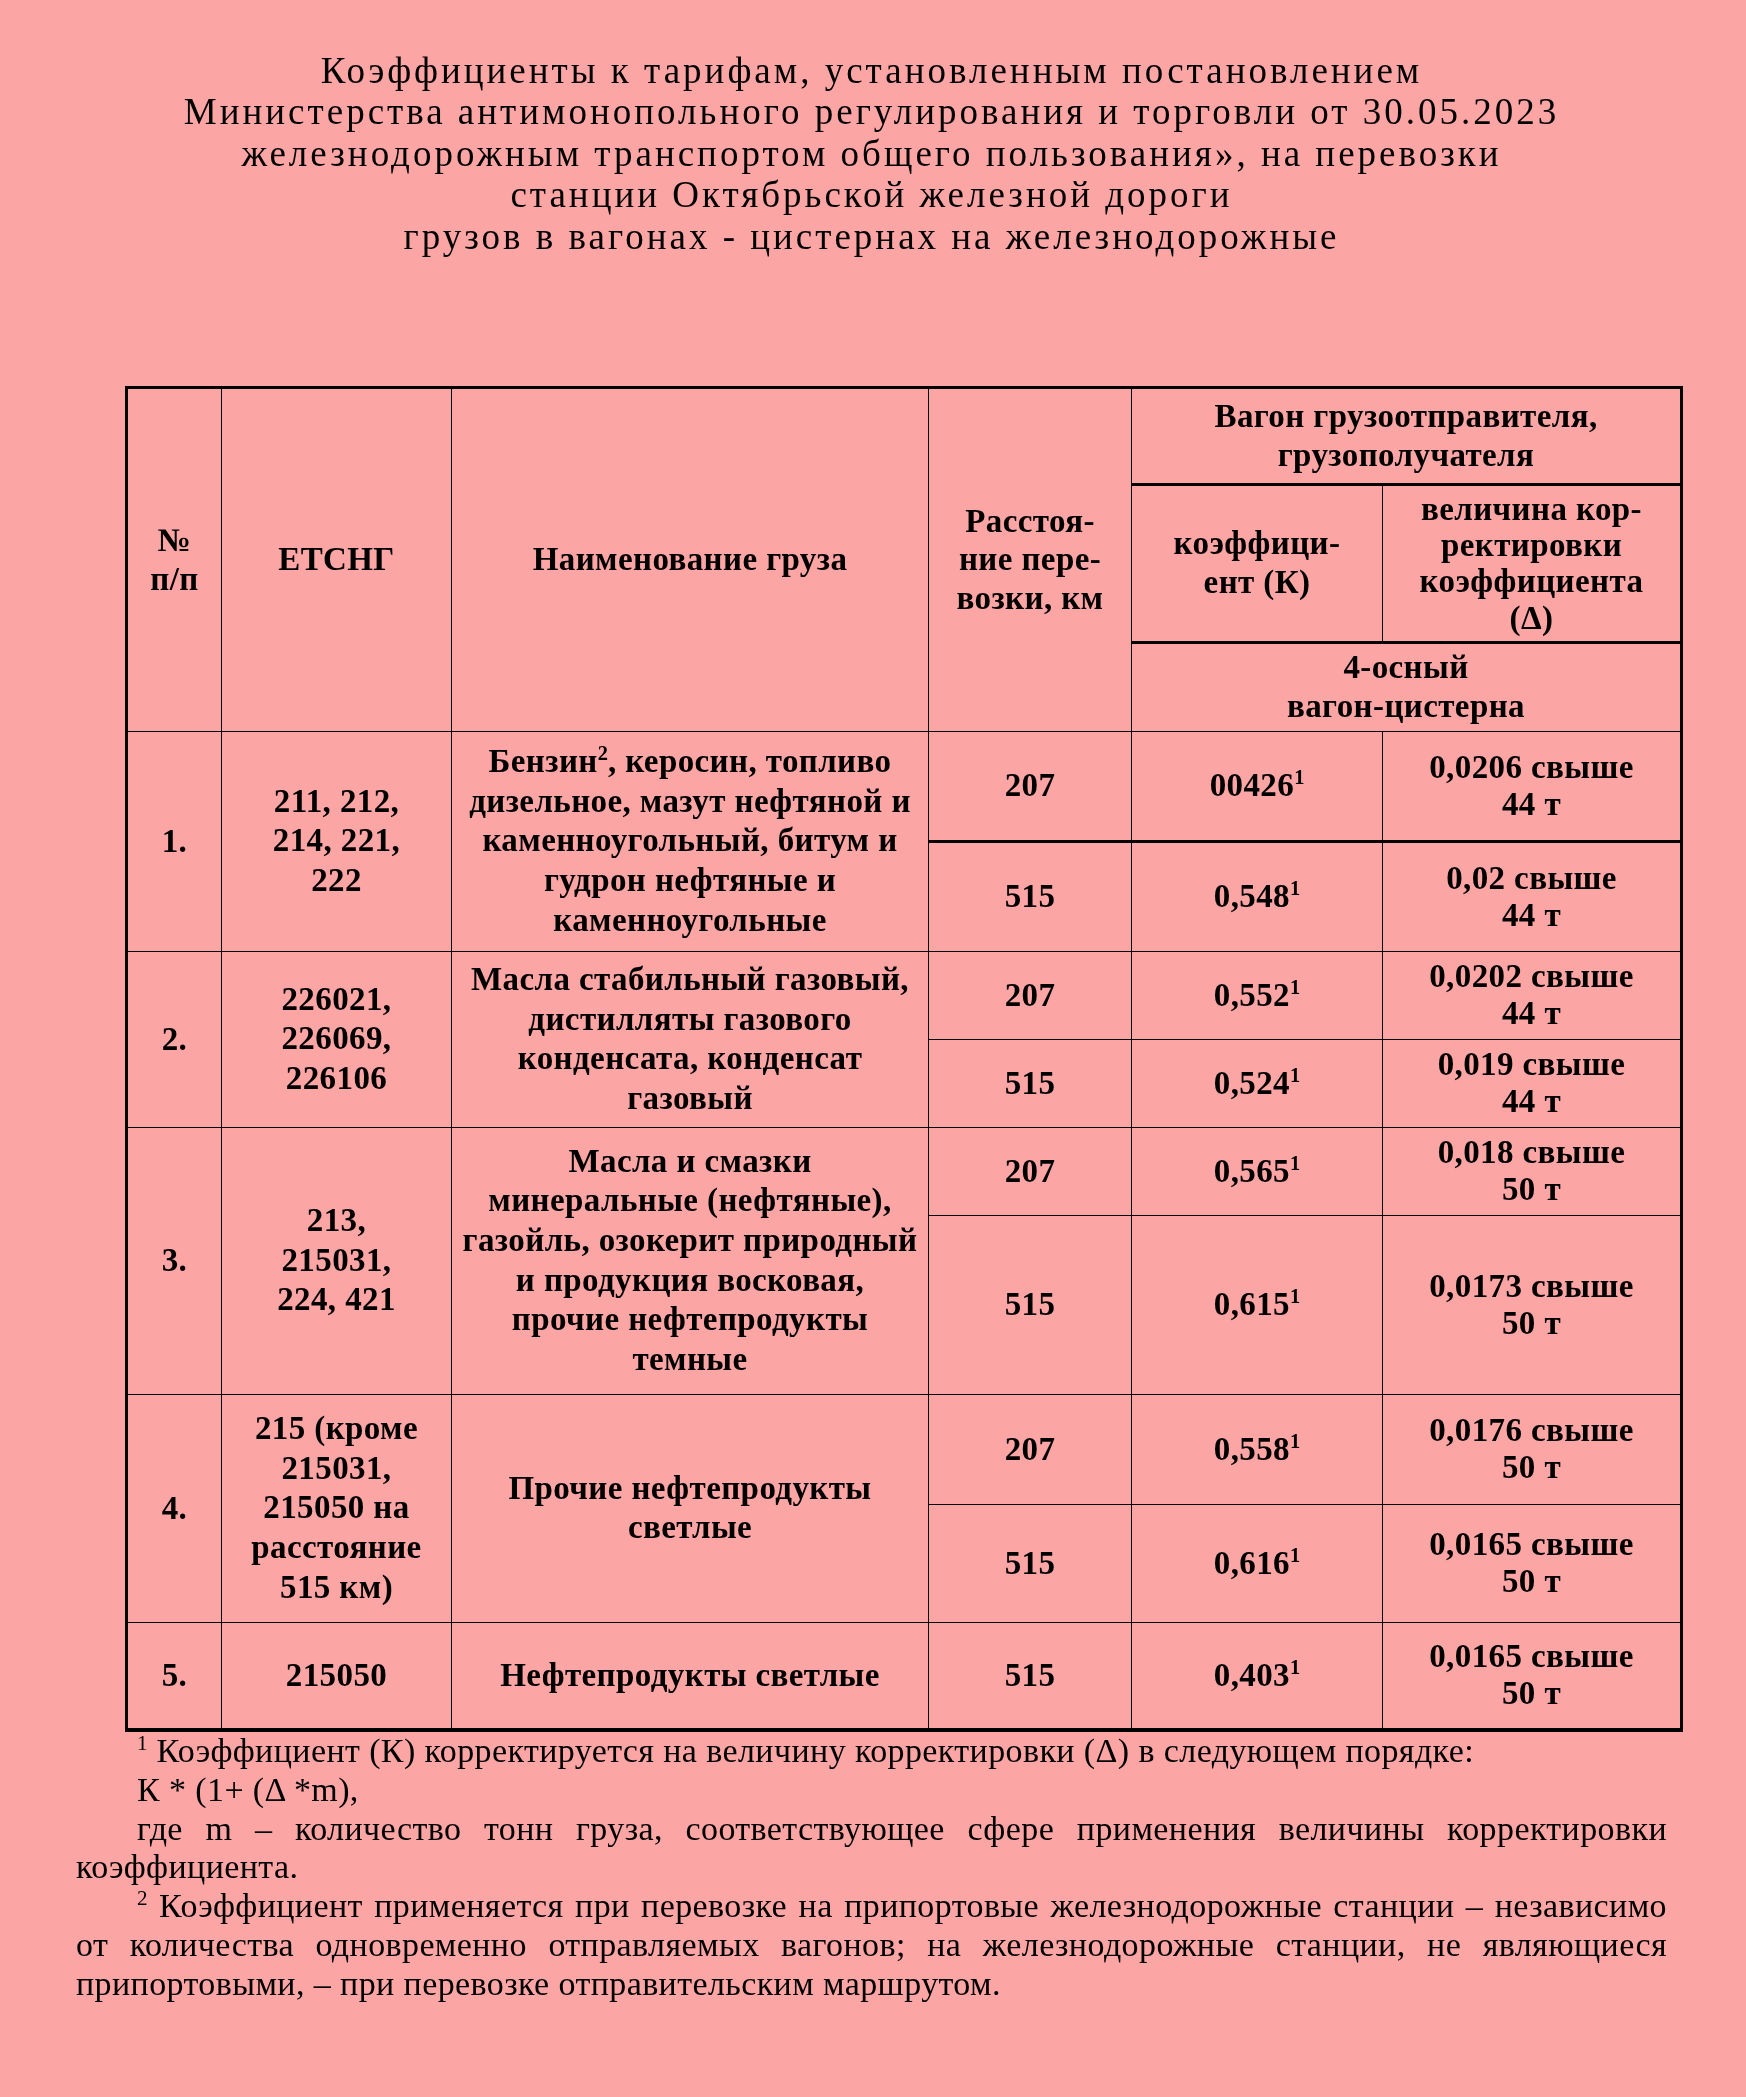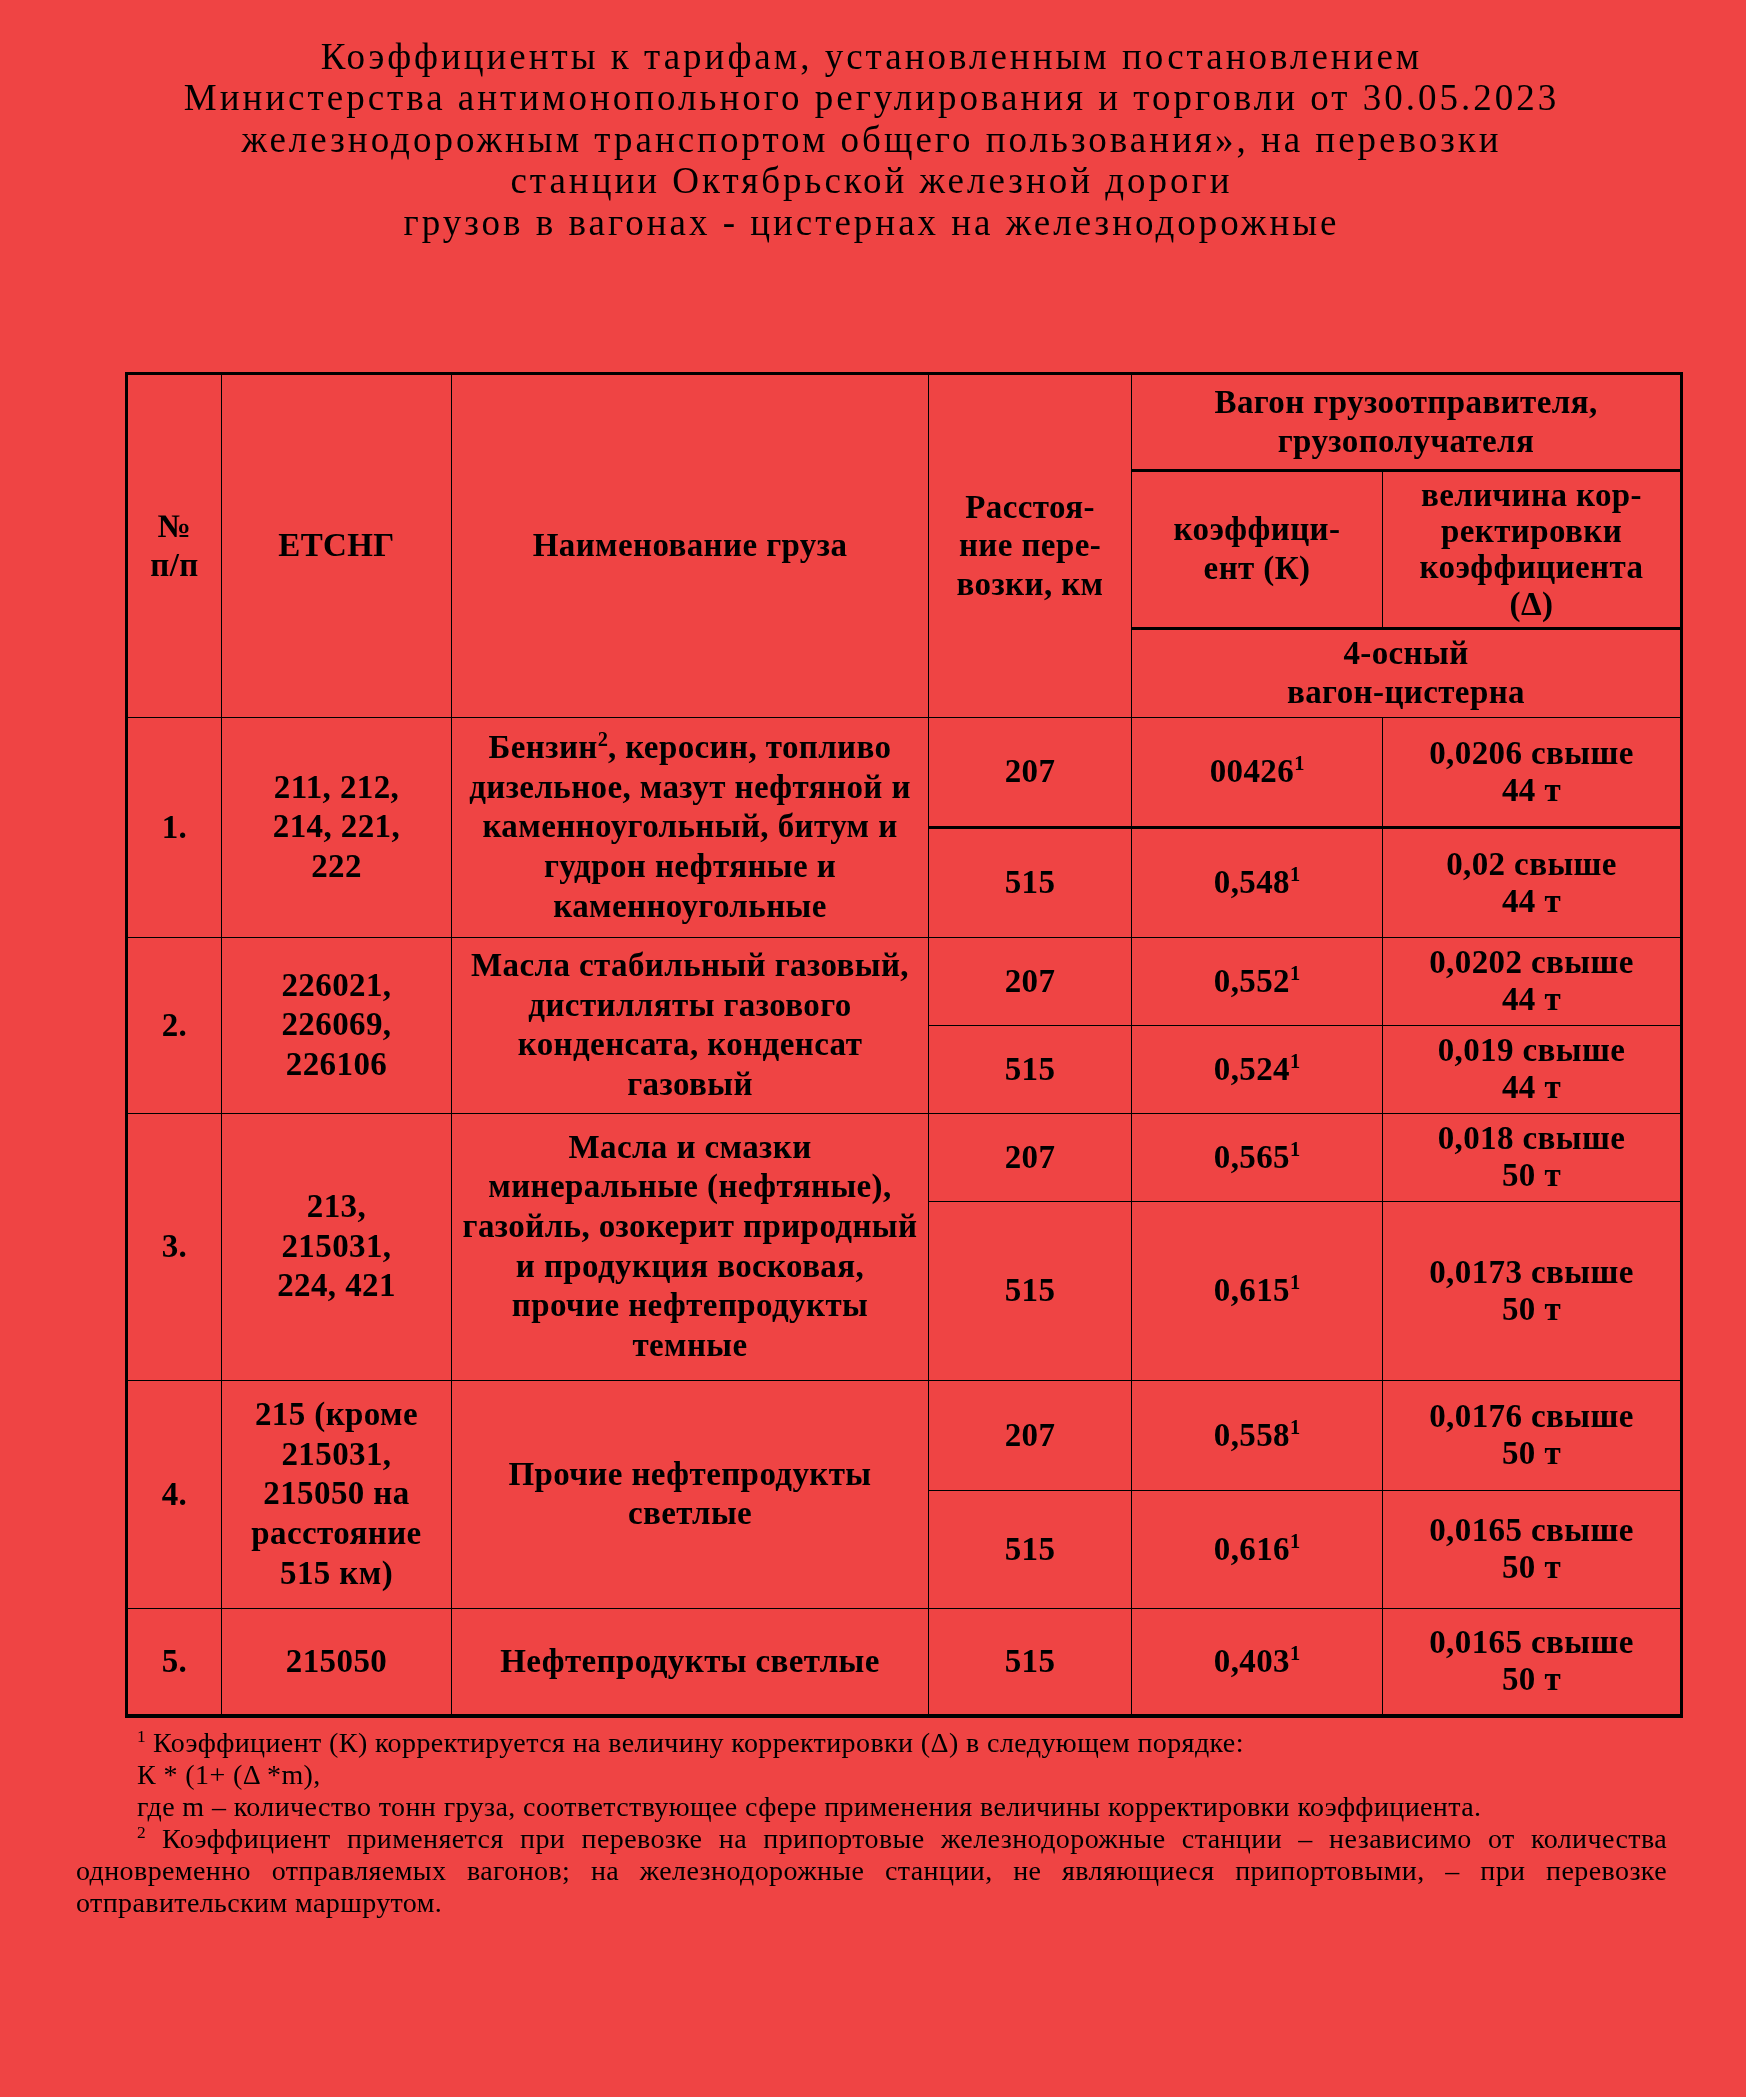--- a/index.html
+++ b/index.html
@@ -5,22 +5,22 @@
   html, body {
     margin: 0;
     padding: 0;
     background: #ffffff;
   }
   .page {
     position: relative;
     width: 1746px;
     height: 2097px;
     box-sizing: border-box;
-    padding: 36px 79px 0 76px;
-    background: #ef4444;
+    padding: 50px 79px 0 76px;
+    background: #fca5a5;
     color: #000000;
     font-family: "Liberation Serif", "DejaVu Serif", serif;
     overflow: hidden;
   }
   
   .title {
     text-align: center;
     font-size: 37px;
     line-height: 1.12;
     letter-spacing: 3px;
@@ -60,22 +60,21 @@
   .b-thick { border-bottom-width: 3.8px !important; }
   sup {
     font-size: 62%;
     line-height: 0;
     vertical-align: super;
     letter-spacing: 0;
   }
 
   
   .footnotes {
-    margin-top: 9px;
-    font-size: 28px;
+    font-size: 34px;
     line-height: 1.14;
     letter-spacing: 0.4px;
   }
   .footnotes p.fn {
     margin: 0;
     text-indent: 61px;
     text-align: justify;
   }
 </style>
 </head>

